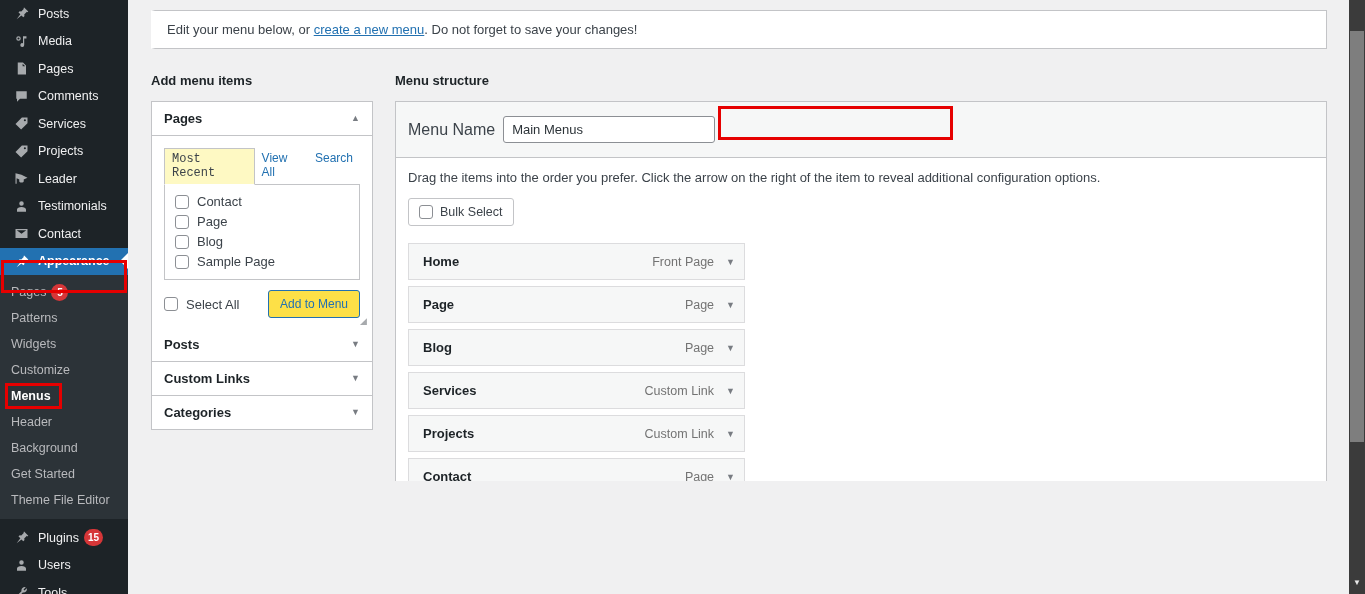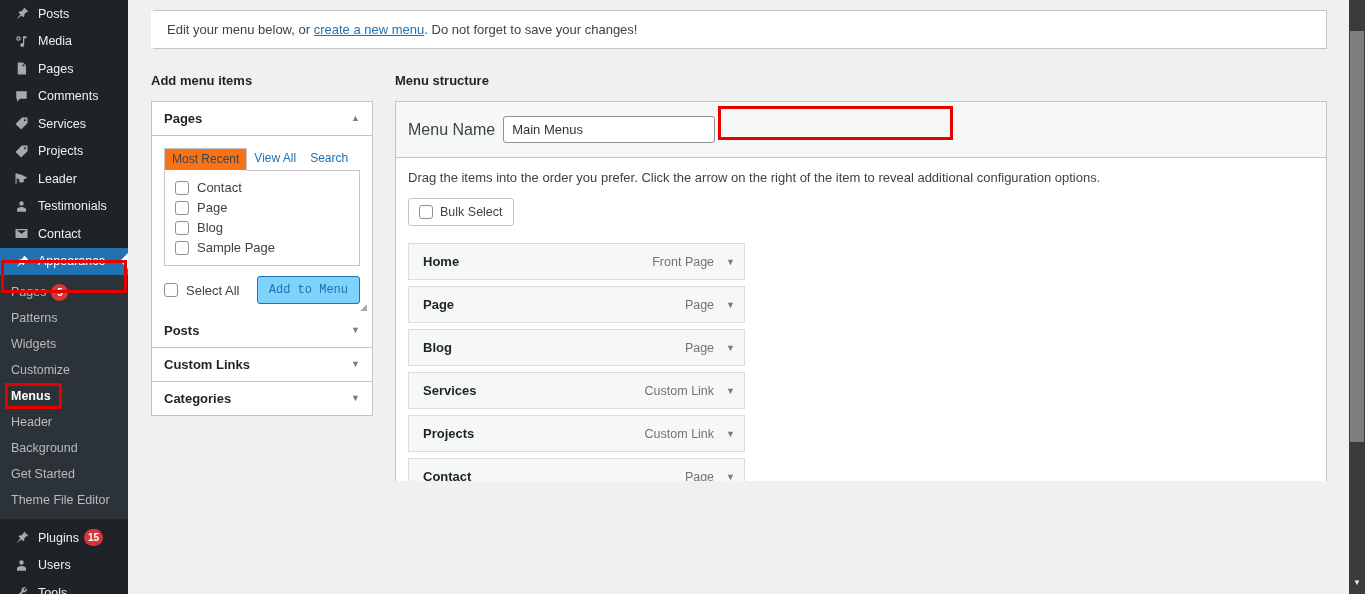--- a/index.html
+++ b/index.html
@@ -34,21 +34,21 @@
     width: 20px; height: 18px;
     display: inline-flex; align-items: center; justify-content: center;
     margin-right: 7px;
     color: #a7aaad;
     flex: 0 0 20px;
   }
   .menu-top .mi svg { display: block; }
   .menu-top.current {
     background: #2271b1;
     color: #fff;
-    font-weight: normal;
+    font-weight: bold;
   }
   .menu-top.current .mi { color: #fff; }
   .menu-top.current::after {
     content: "";
     position: absolute;
     right: 0; top: 50%;
     margin-top: -8px;
     border-style: solid;
     border-width: 8px 8px 8px 0;
     border-color: transparent #fff transparent transparent;
@@ -151,25 +151,26 @@
     margin-bottom: 0;
     font-size: 12px;
   }
   .tabs .tab {
     padding: 3px 7px 4px 7px;
     color: #2271b1;
     text-decoration: none;
     cursor: pointer;
   }
   .tabs .tab.active {
-    background: #f97316;
+    background: #fef9c3;
     border: 1px solid #c3c4c7;
     border-bottom: 1px solid #fff;
     margin-bottom: -1px;
     color: #3c434a;
+    font-family: Liberation Mono, monospace;
   }
   .taglist {
     border: 1px solid #c3c4c7;
     border-top: none;
     padding: 9px 10px 10px 10px;
     background: #fff;
     max-height: 200px;
   }
   .cb-row {
     display: flex; align-items: center;
@@ -193,24 +194,23 @@
   .btn {
     display: inline-block;
     font-size: 12px;
     line-height: 1;
     padding: 7px 11px;
     border-radius: 3px;
     cursor: pointer;
     text-decoration: none;
   }
   .btn-secondary {
-    background: #7dd3fc;
+    background: #fde047;
     border: 1px solid #2271b1;
     color: #2271b1;
-    font-family: Liberation Mono, monospace;
   }
   .btn-primary {
     background: #2271b1;
     border: 1px solid #2271b1;
     color: #fff;
   }
   .resizer {
     position: absolute;
     right: 2px; bottom: 2px;
     width: 10px; height: 10px;

